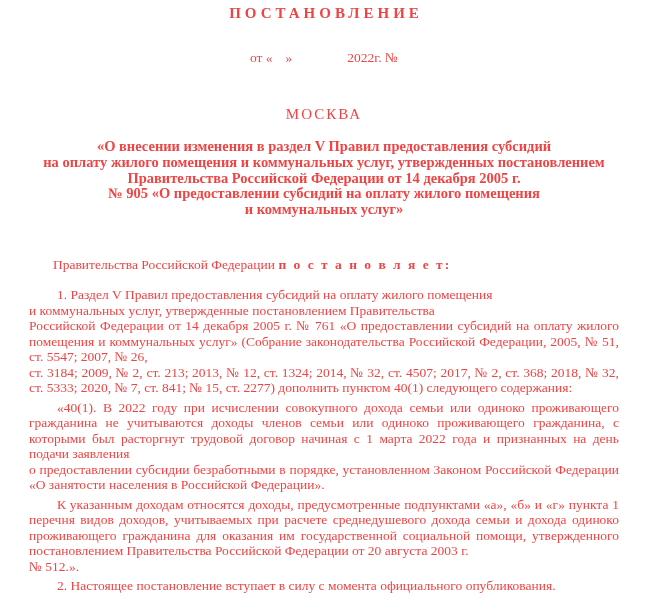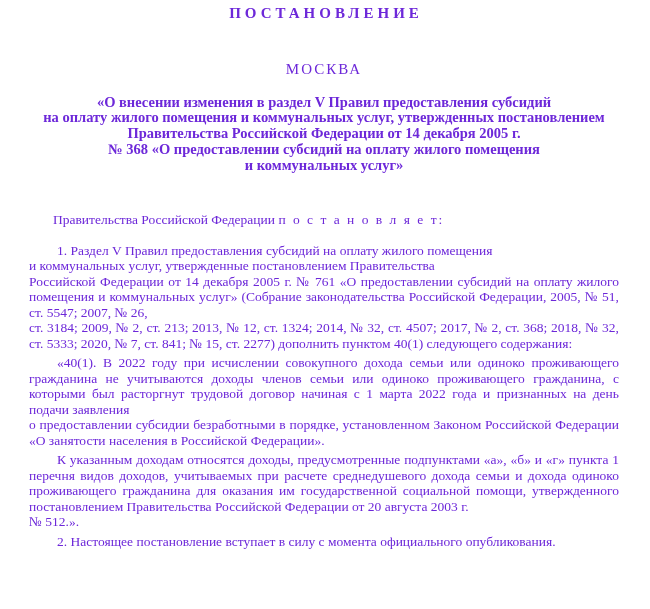--- a/index.html
+++ b/index.html
@@ -2,21 +2,21 @@
 <html><head>
 <meta charset="utf-8">
 <style>
   html, body { margin: 0; padding: 0; background: #ffffff; }
   .page {
     position: relative;
     width: 650px;
     height: 609px;
     box-sizing: border-box;
     background: #ffffff;
-    color: #6d28d9;
+    color: #ef4444;
     font-family: "Liberation Serif", "DejaVu Serif", serif;
     padding: 0 27px 0 25px;
     overflow: hidden;
   }
   .kind {
     margin: 6px 0 0 0;
     text-align: center;
     font-size: 15px;
     font-weight: bold;
     letter-spacing: 4px;
@@ -48,47 +48,48 @@
     white-space: pre-line;
   }
   .preamble {
     margin: 39px 0 0 0;
     font-size: 13.5px;
     line-height: 15.5px;
     text-indent: 28px;
     text-align: justify;
   }
   .decree {
-    font-weight: normal;
+    font-weight: bold;
     letter-spacing: 2px;
   }
   .body p {
     margin: 4px;
     font-size: 13.5px;
     line-height: 15.5px;
     text-indent: 28px;
     text-align: justify;
     white-space: pre-line; 
   }
   .body p:first-child { margin-top: 15px; }
 </style>
 </head>
 <body>
 
 <div class="page">
 
   <h1 class="kind">ПОСТАНОВЛЕНИЕ</h1>
 
+  <div class="date-line"><span>от «</span><span class="gap-day"></span><span>»</span><span class="gap-month"></span><span>2022г. №</span></div>
 
   <div class="city">МОСКВА</div>
 
   <div class="doc-title">«О внесении изменения в раздел V Правил предоставления субсидий
 на оплату жилого помещения и коммунальных услуг, утвержденных постановлением
 Правительства Российской Федерации от 14 декабря 2005 г.
-№ 368 «О предоставлении субсидий на оплату жилого помещения
+№ 905 «О предоставлении субсидий на оплату жилого помещения
 и коммунальных услуг»</div>
 
   <p class="preamble"><span>Правительства Российской Федерации </span><span class="decree">п о с т а н о в л я е т:</span></p>
 
   <div class="body">
     <p>1. Раздел V Правил предоставления субсидий на оплату жилого помещения
 и коммунальных услуг, утвержденные постановлением Правительства
 Российской Федерации от 14 декабря 2005 г. №  761 «О предоставлении субсидий на оплату жилого помещения и коммунальных услуг» (Собрание законодательства Российской Федерации, 2005, № 51, ст. 5547; 2007, № 26,
 ст. 3184; 2009, № 2, ст. 213; 2013, № 12, ст. 1324; 2014, № 32, ст. 4507; 2017, № 2, ст. 368; 2018, № 32, ст. 5333; 2020, № 7, ст. 841; № 15, ст. 2277) дополнить пунктом 40(1) следующего содержания:</p>
     <p>«40(1). В 2022 году при исчислении совокупного дохода семьи или одиноко проживающего гражданина не учитываются доходы членов семьи или одиноко проживающего гражданина, с которыми был расторгнут трудовой договор начиная с 1 марта 2022 года и признанных на день подачи заявления

